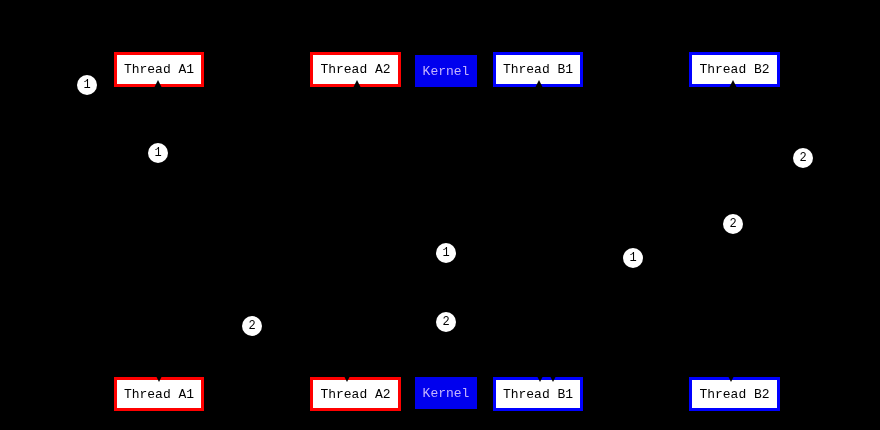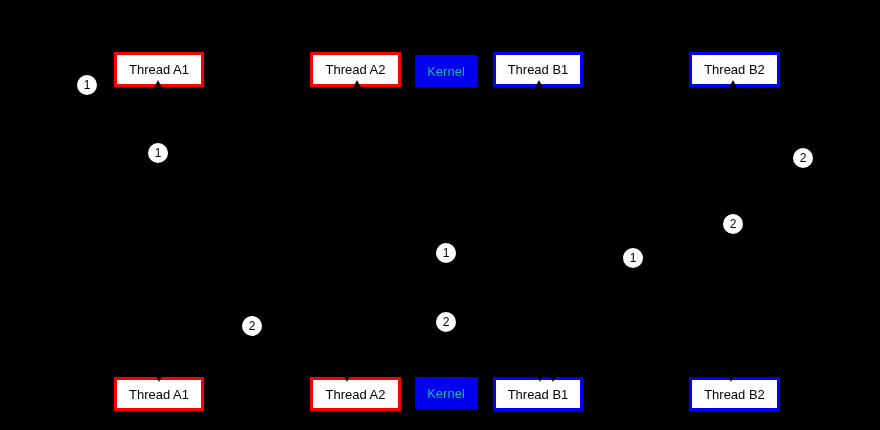--- a/index.html
+++ b/index.html
@@ -6,38 +6,38 @@
     margin: 0;
     padding: 0;
     background: #000000;
   }
   #canvas {
     position: relative;
     width: 848px;
     height: 430px;
     background: #000000;
     overflow: hidden;
-    font-family: Liberation Sans, sans-serif;
+    font-family: Liberation Mono, monospace;
   }
   .node {
     position: absolute;
     box-sizing: border-box;
     display: flex;
     align-items: center;
     justify-content: center;
     background: #ffffff;
     color: #000000;
     font-size: 13px;
     white-space: nowrap;
   }
   .node.red-border  { border: 3px solid #ff0000; }
   .node.blue-border { border: 3px solid #0000ff; text-align: center; }
   .node.kernel {
     background: #0000ee;
-    color: #14b8a6;
+    color: #c4b5fd;
     border: none;
   }
   .badge {
     position: absolute;
     box-sizing: border-box;
     width: 20px;
     height: 20px;
     border-radius: 50%;
     background: #ffffff;
     color: #000000;

